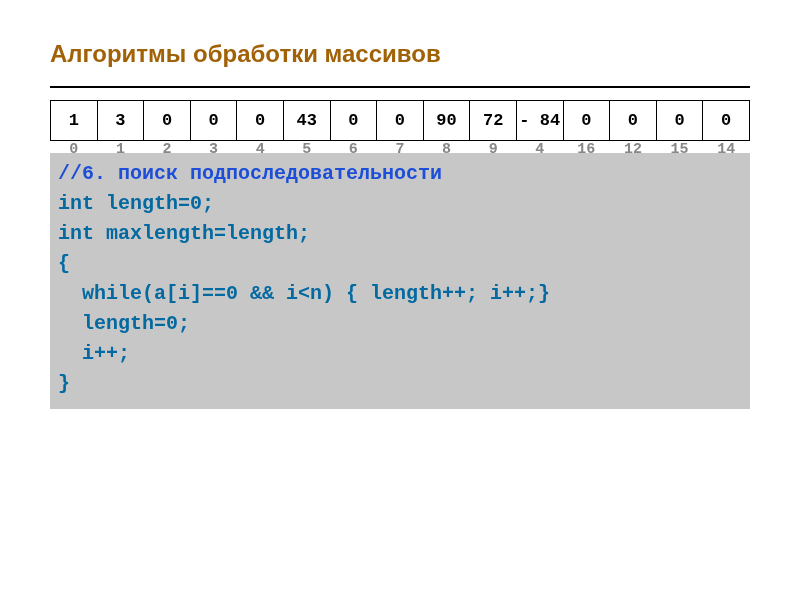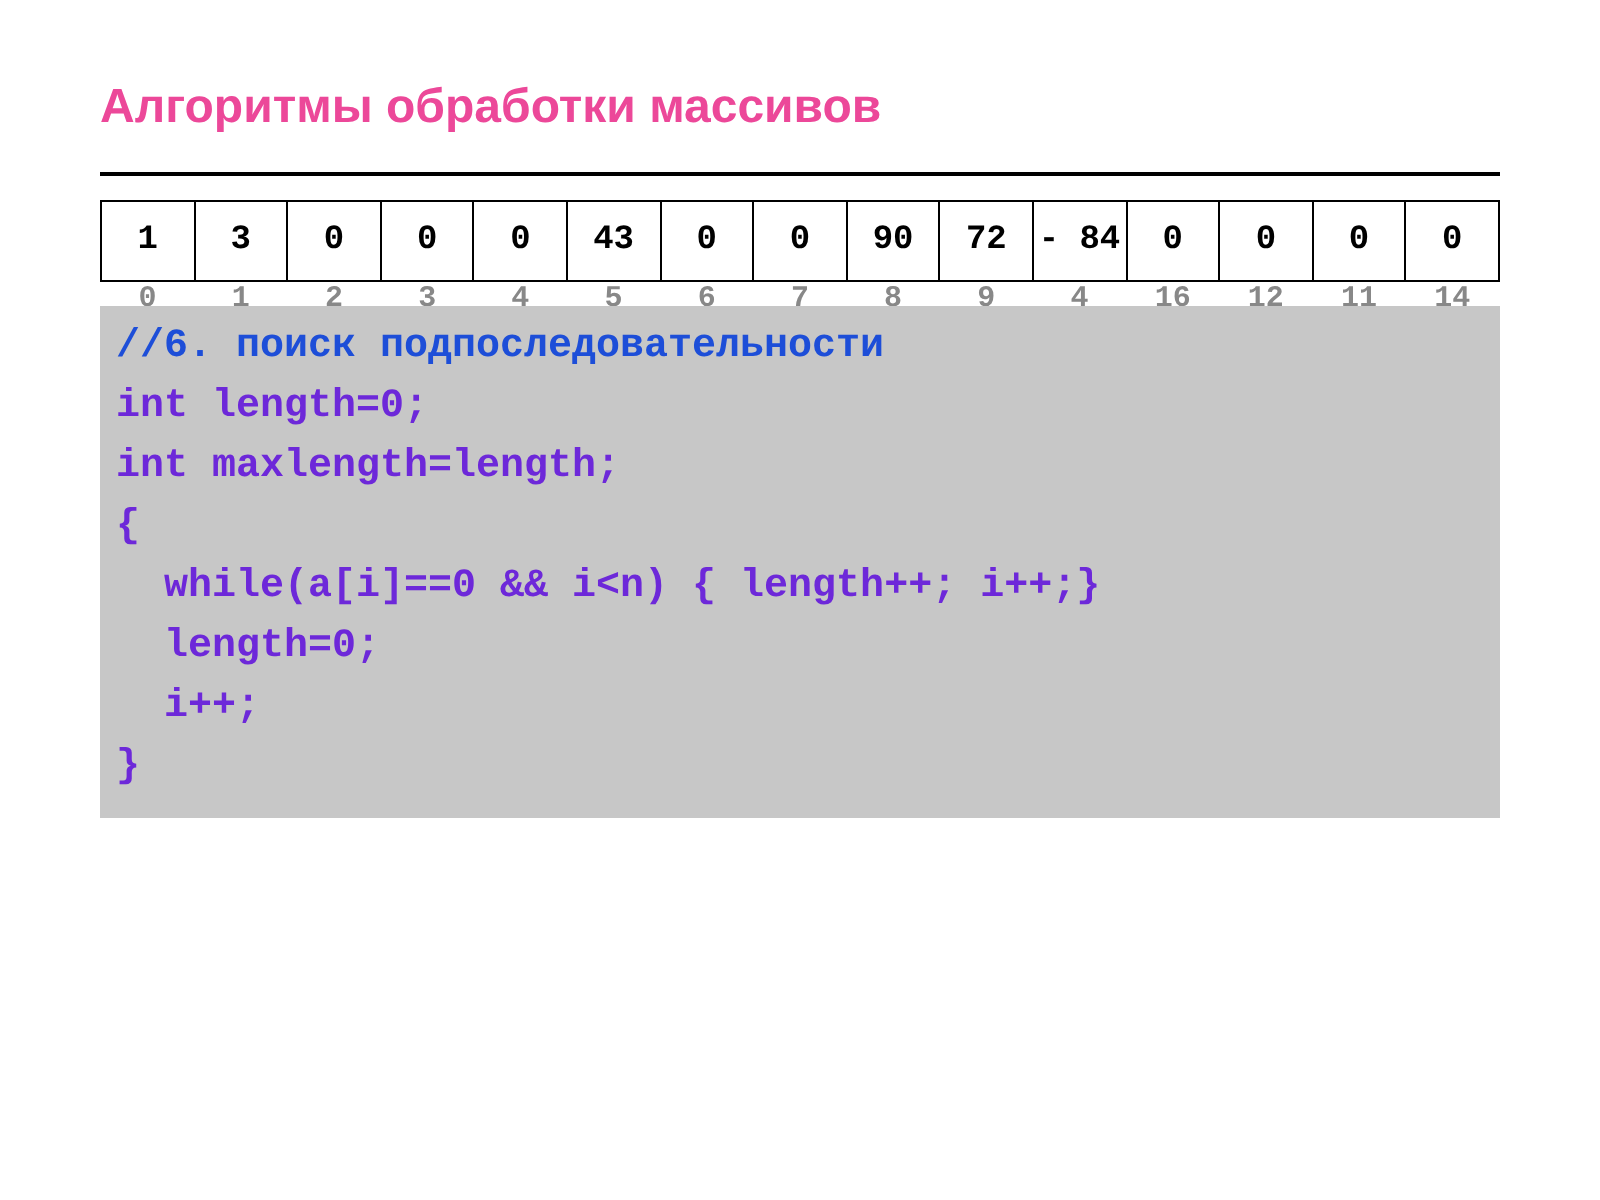--- a/index.html
+++ b/index.html
@@ -1,37 +1,37 @@
 <!DOCTYPE html>
 <html><head>
 <meta charset="utf-8">
 <style>
   * { box-sizing: border-box; margin: 0; padding: 0; }
   html, body { width: 800px; height: 600px; background: #fff; font-family: Arial, sans-serif; }
   .page { padding: 40px 50px; }
-  .title { font-size: 24px; font-weight: bold; color: #ec4899; margin-bottom: 18px; }
+  .title { font-size: 24px; font-weight: bold; color: #a16207; margin-bottom: 18px; }
   .hr { border: none; border-top: 2px solid #000; margin-bottom: 12px; }
 
   table.arr { border-collapse: collapse; width: 100%; table-layout: fixed; }
   table.arr td { border: 1px solid #000; text-align: center; font-family: "Courier New", monospace; font-weight: bold; font-size: 17px; padding: 4px 0; height: 40px; vertical-align: middle; }
   table.arr tr.idx td { border: none; color: #888; font-size: 15px; height: 18px; padding: 0; }
 
   .codeblock {
     background: #c7c7c7;
     font-family: "Courier New", monospace;
     font-weight: bold;
     font-size: 20px;
     line-height: 1.5;
     padding: 6px 8px 10px 8px;
     margin-top: -6px;
     position: relative;
   }
   .code-line { white-space: pre; }
   .comment { color: #1d4ed8; }
-  .code { color: #6d28d9; font-family: Liberation Mono, monospace; }
+  .code { color: #0369a1; font-family: Liberation Mono, monospace; }
 </style>
 </head>
 <body>
 
 <div class="page">
   <div class="title">Алгоритмы обработки массивов</div>
   <hr class="hr">
 
   <table class="arr">
     <tbody>
@@ -60,21 +60,21 @@
       <td>3</td>
       <td>4</td>
       <td>5</td>
       <td>6</td>
       <td>7</td>
       <td>8</td>
       <td>9</td>
       <td>4</td>
       <td>16</td>
       <td>12</td>
-      <td>11</td>
+      <td>15</td>
       <td>14</td>
     </tr>
   </tbody>
     </table>
 
   <div class="codeblock">
     <div class="code-line comment">//6. поиск подпоследовательности</div>
     <div class="code-line code">int length=0;</div>
     <div class="code-line code">int maxlength=length;</div>
     <div class="code-line code">{</div>

